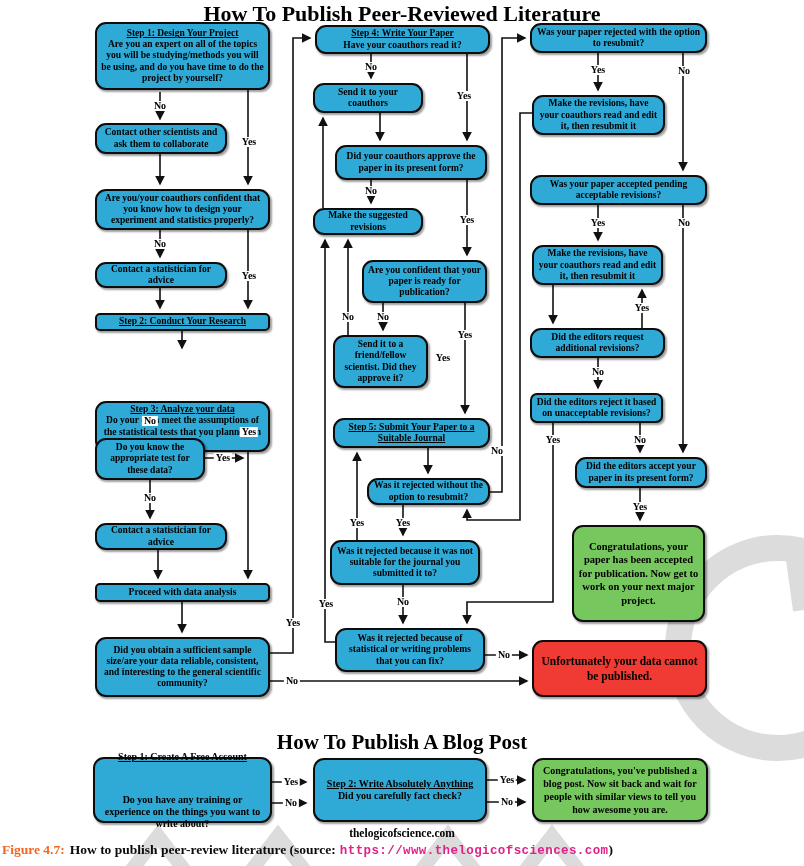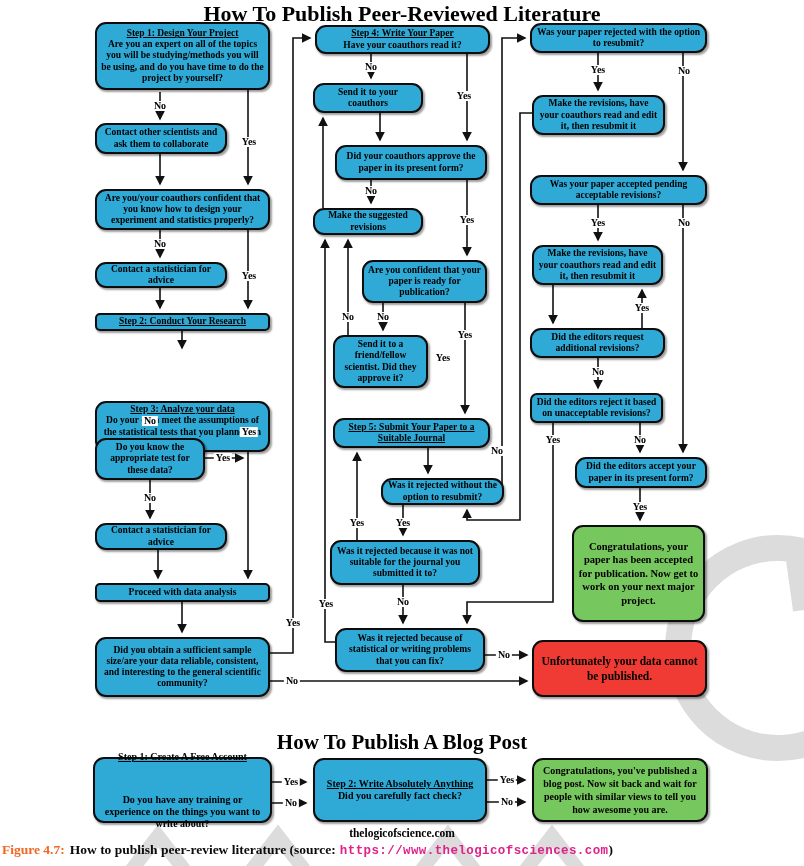--- a/index.html
+++ b/index.html
@@ -151,21 +151,21 @@
   </div>
   <div class="node" style="left:362px;top:260px;width:125px;height:43px;">
     <div>Are you confident that your paper is ready for publication?</div>
   </div>
   <div class="node" style="left:333px;top:335px;width:95px;height:53px;">
     <div>Send it to a friend/fellow scientist. Did they approve it?</div>
   </div>
   <div class="node" style="left:333px;top:418px;width:157px;height:30px;">
     <div class="nt">Step 5: Submit Your Paper to a Suitable Journal</div>
   </div>
-  <div class="node" style="left:381px;top:478px;width:123px;height:27px;text-align:center;">
+  <div class="node" style="left:367px;top:478px;width:123px;height:27px;text-align:center;">
     <div>Was it rejected without the option to resubmit?</div>
   </div>
   <div class="node" style="left:330px;top:540px;width:150px;height:45px;">
     <div>Was it rejected because it was not suitable for the journal you submitted it to?</div>
   </div>
   <div class="node" style="left:335px;top:628px;width:150px;height:44px;">
     <div>Was it rejected because of statistical or writing problems that you can fix?</div>
   </div>
 
   <div class="node" style="left:530px;top:23px;width:177px;height:30px;">

